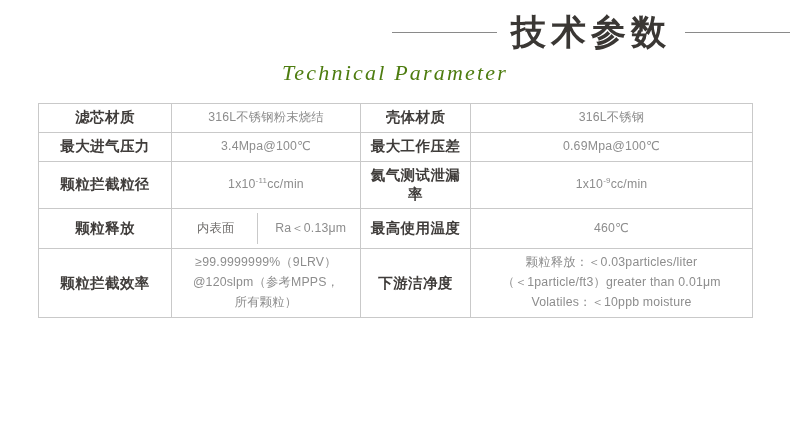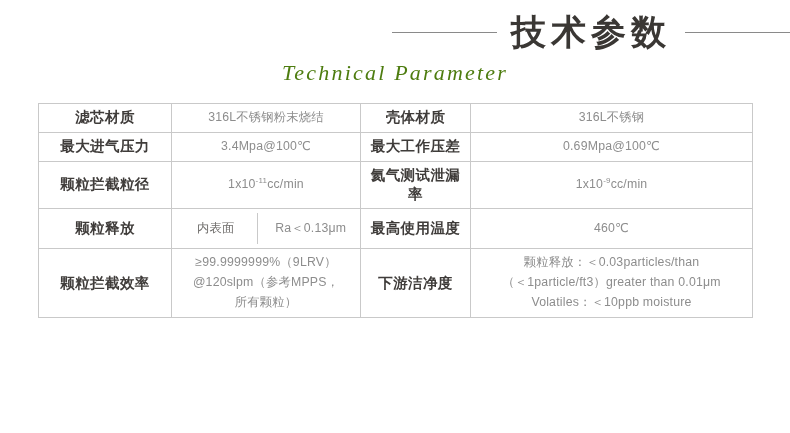--- a/index.html
+++ b/index.html
@@ -179,21 +179,21 @@
 
       <tr>
         <td class="label">颗粒拦截效率</td>
         <td class="value multiline" colspan="2">
           <span>≥99.9999999%（9LRV）</span>
           <span>@120slpm（参考MPPS，</span>
           <span>所有颗粒）</span>
         </td>
         <td class="label">下游洁净度</td>
         <td class="value multiline">
-          <span>颗粒释放：＜0.03particles/than</span>
+          <span>颗粒释放：＜0.03particles/liter</span>
           <span>（＜1particle/ft3）greater than 0.01μm</span>
           <span>Volatiles：＜10ppb moisture</span>
         </td>
       </tr>
 
     </tbody>
   </table>
 </div>
 
 </body></html>

